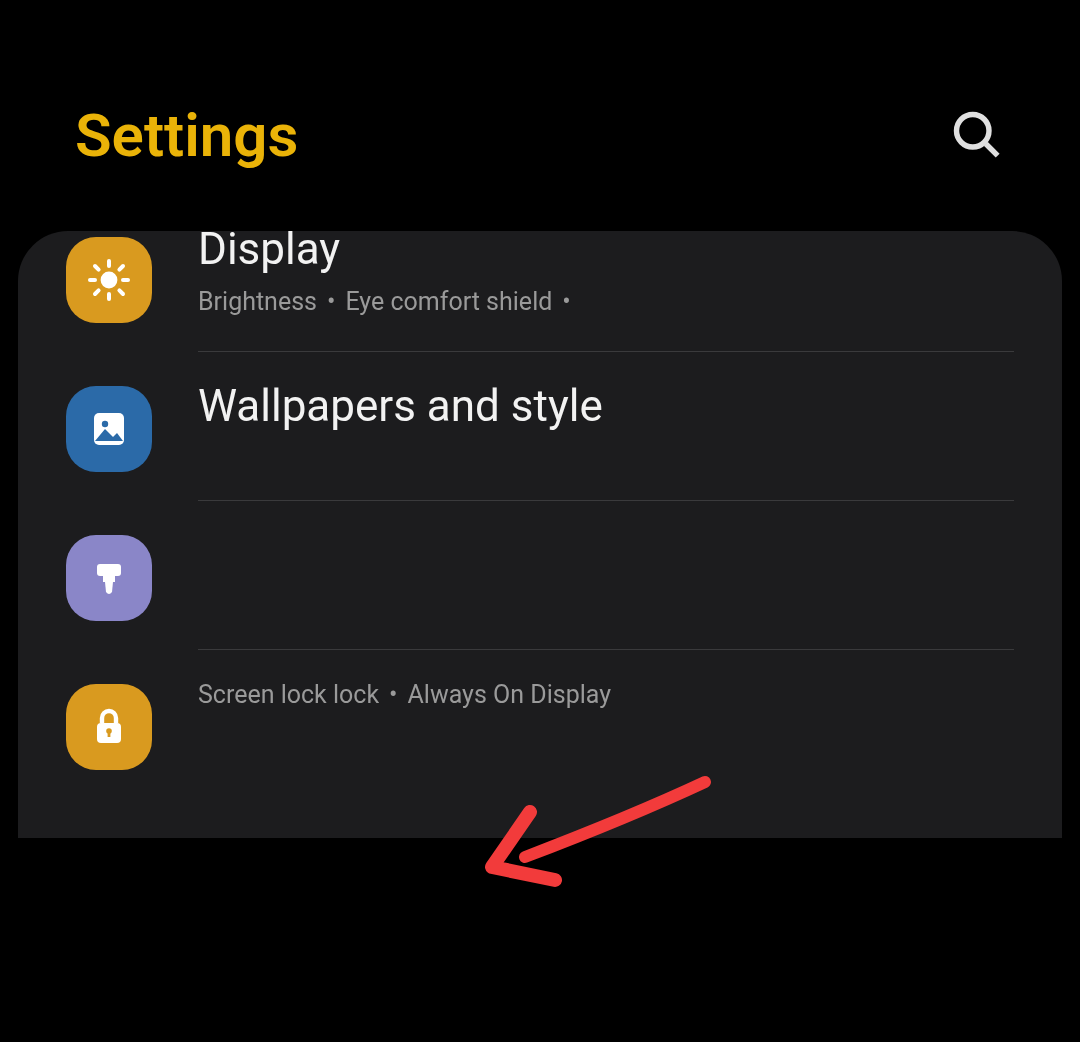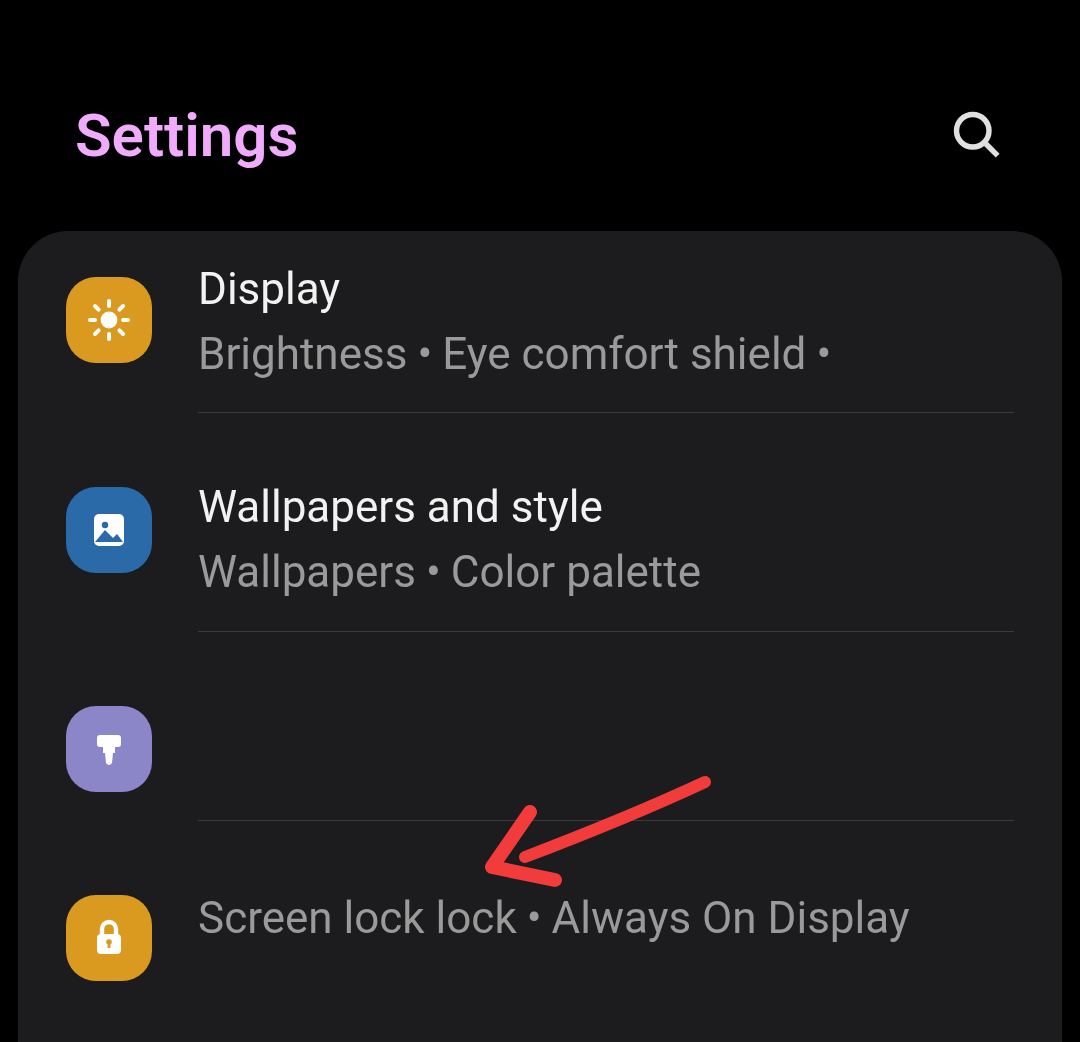--- a/index.html
+++ b/index.html
@@ -15,21 +15,21 @@
       overflow: hidden;
       position: relative;
     }
     .header {
       display: flex;
       align-items: center;
       justify-content: space-between;
       padding: 100px 70px 60px 75px;
     }
     .page-title {
-      color: #f0abfc;
+      color: #eab308;
       font-size: 60px;
       font-weight: 600;
     }
     .search-btn {
       background: none;
       border: none;
       color: #e0e0e0;
       cursor: pointer;
       padding: 8px;
     }
@@ -46,21 +46,20 @@
       margin: 0 18px 0 18px;
       padding-top: 0;
       padding-bottom: 40px;
       overflow: hidden;
     }
     .item {
       display: flex;
       align-items: flex-start;
       padding: 28px 48px 28px 48px;
       cursor: pointer;
-      margin-top: 40px;
     }
     .item.first {
       padding-top: 0;
     }
     .icon-wrap {
       width: 86px;
       height: 86px;
       border-radius: 30px;
       display: flex;
       align-items: center;
@@ -85,21 +84,21 @@
       color: #f2f2f2;
       font-size: 44px;
       font-weight: 400;
       margin-bottom: 10px;
     }
     .item.first .item-title {
       margin-top: -8px;
     }
     .item-sub {
       color: #9a9a9a;
-      font-size: 44px;
+      font-size: 25px;
       line-height: 1.35;
     }
     .dot {
       color: #9a9a9a;
       padding: 0 10px;
     }
     .divider {
       height: 1px;
       background: #3a3a3c;
       margin-left: 180px;
@@ -160,23 +159,20 @@
   <div class="item">
     <div class="icon-wrap icon-wallpaper">
       <svg viewBox="0 0 24 24">
         <rect x="4.5" y="4" width="15" height="16" rx="2.5" fill="#fff"></rect>
         <circle cx="10" cy="9.5" r="1.6" fill="#2b6aa8"></circle>
         <path d="M5 18 L10 12 L14 16 L16 14 L19 18 Z" fill="#2b6aa8"></path>
       </svg>
     </div>
     <div class="text-col">
       <div class="item-title">Wallpapers and style</div>
-      <div class="item-sub">
-        <span>Wallpapers</span><span class="dot">•</span><span>Color palette</span>
-      </div>
     </div>
   </div>
   <div class="divider"></div>
 
   <div class="item">
     <div class="icon-wrap icon-themes">
       <svg viewBox="0 0 24 24">
         <rect x="6" y="5" width="12" height="6" rx="1.5" fill="#fff"></rect>
         <rect x="9" y="11" width="6" height="3" fill="#fff"></rect>
         <path d="M10 14 L14 14 L13.5 19 Q12 21 10.5 19 Z" fill="#fff"></path>

